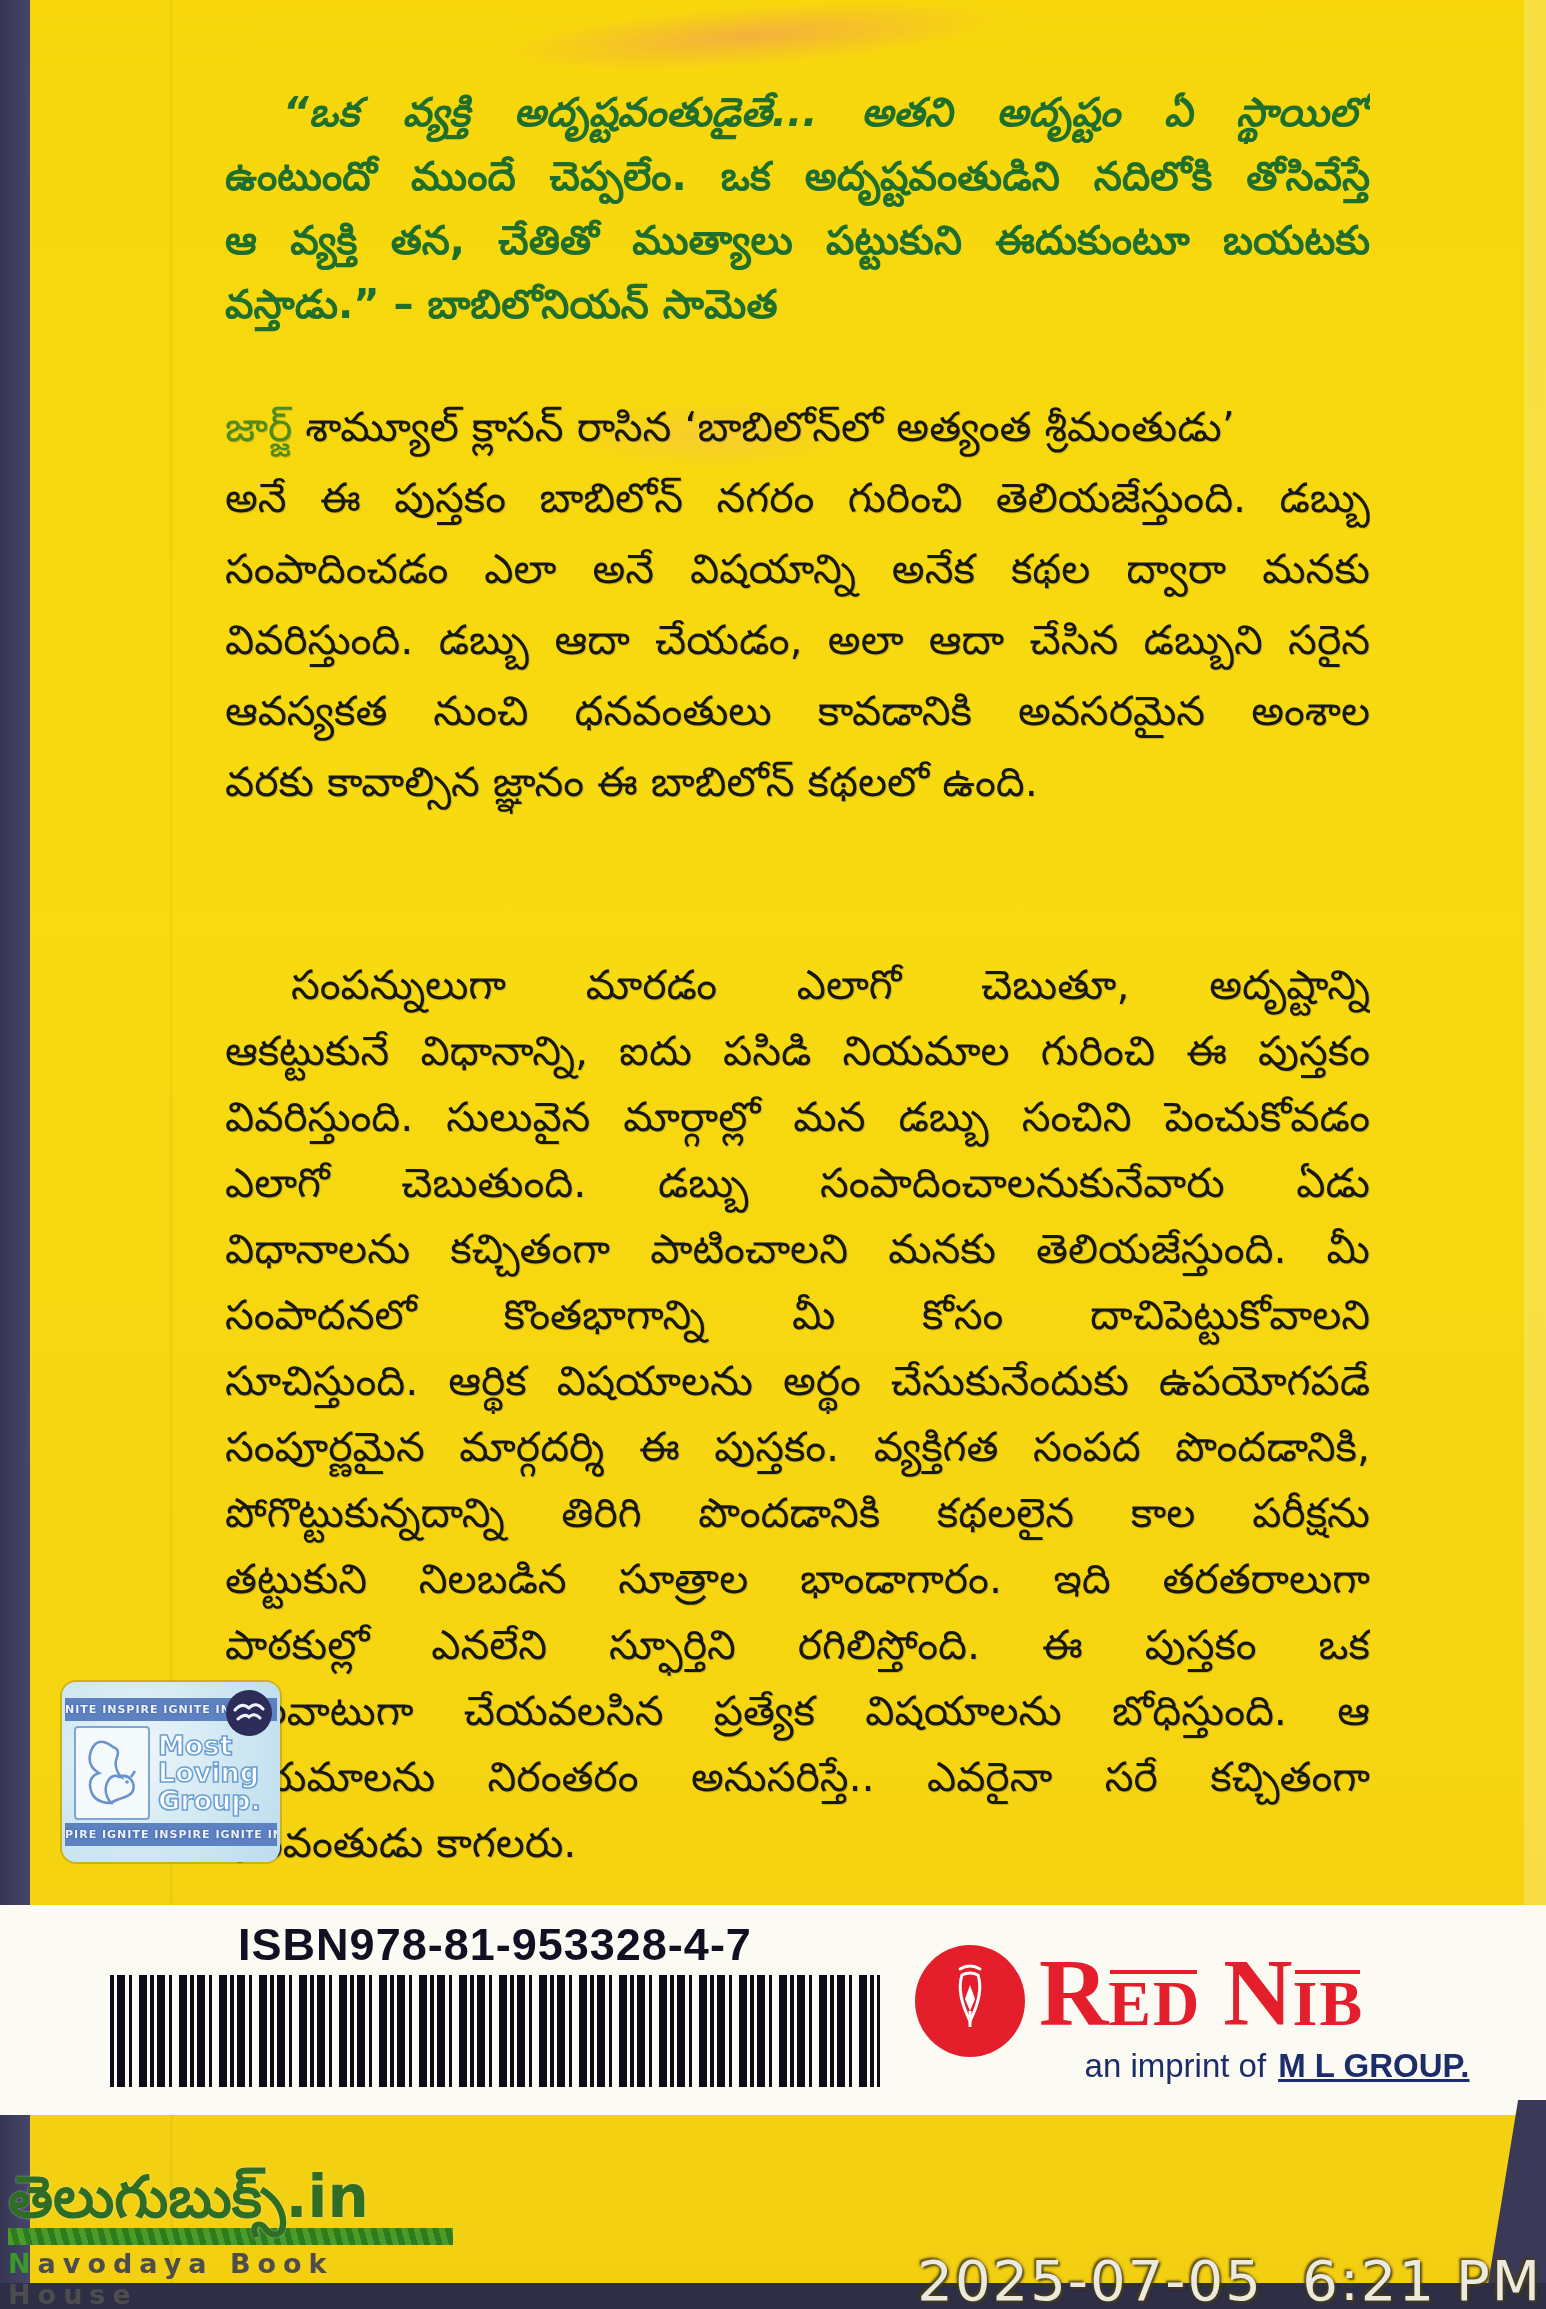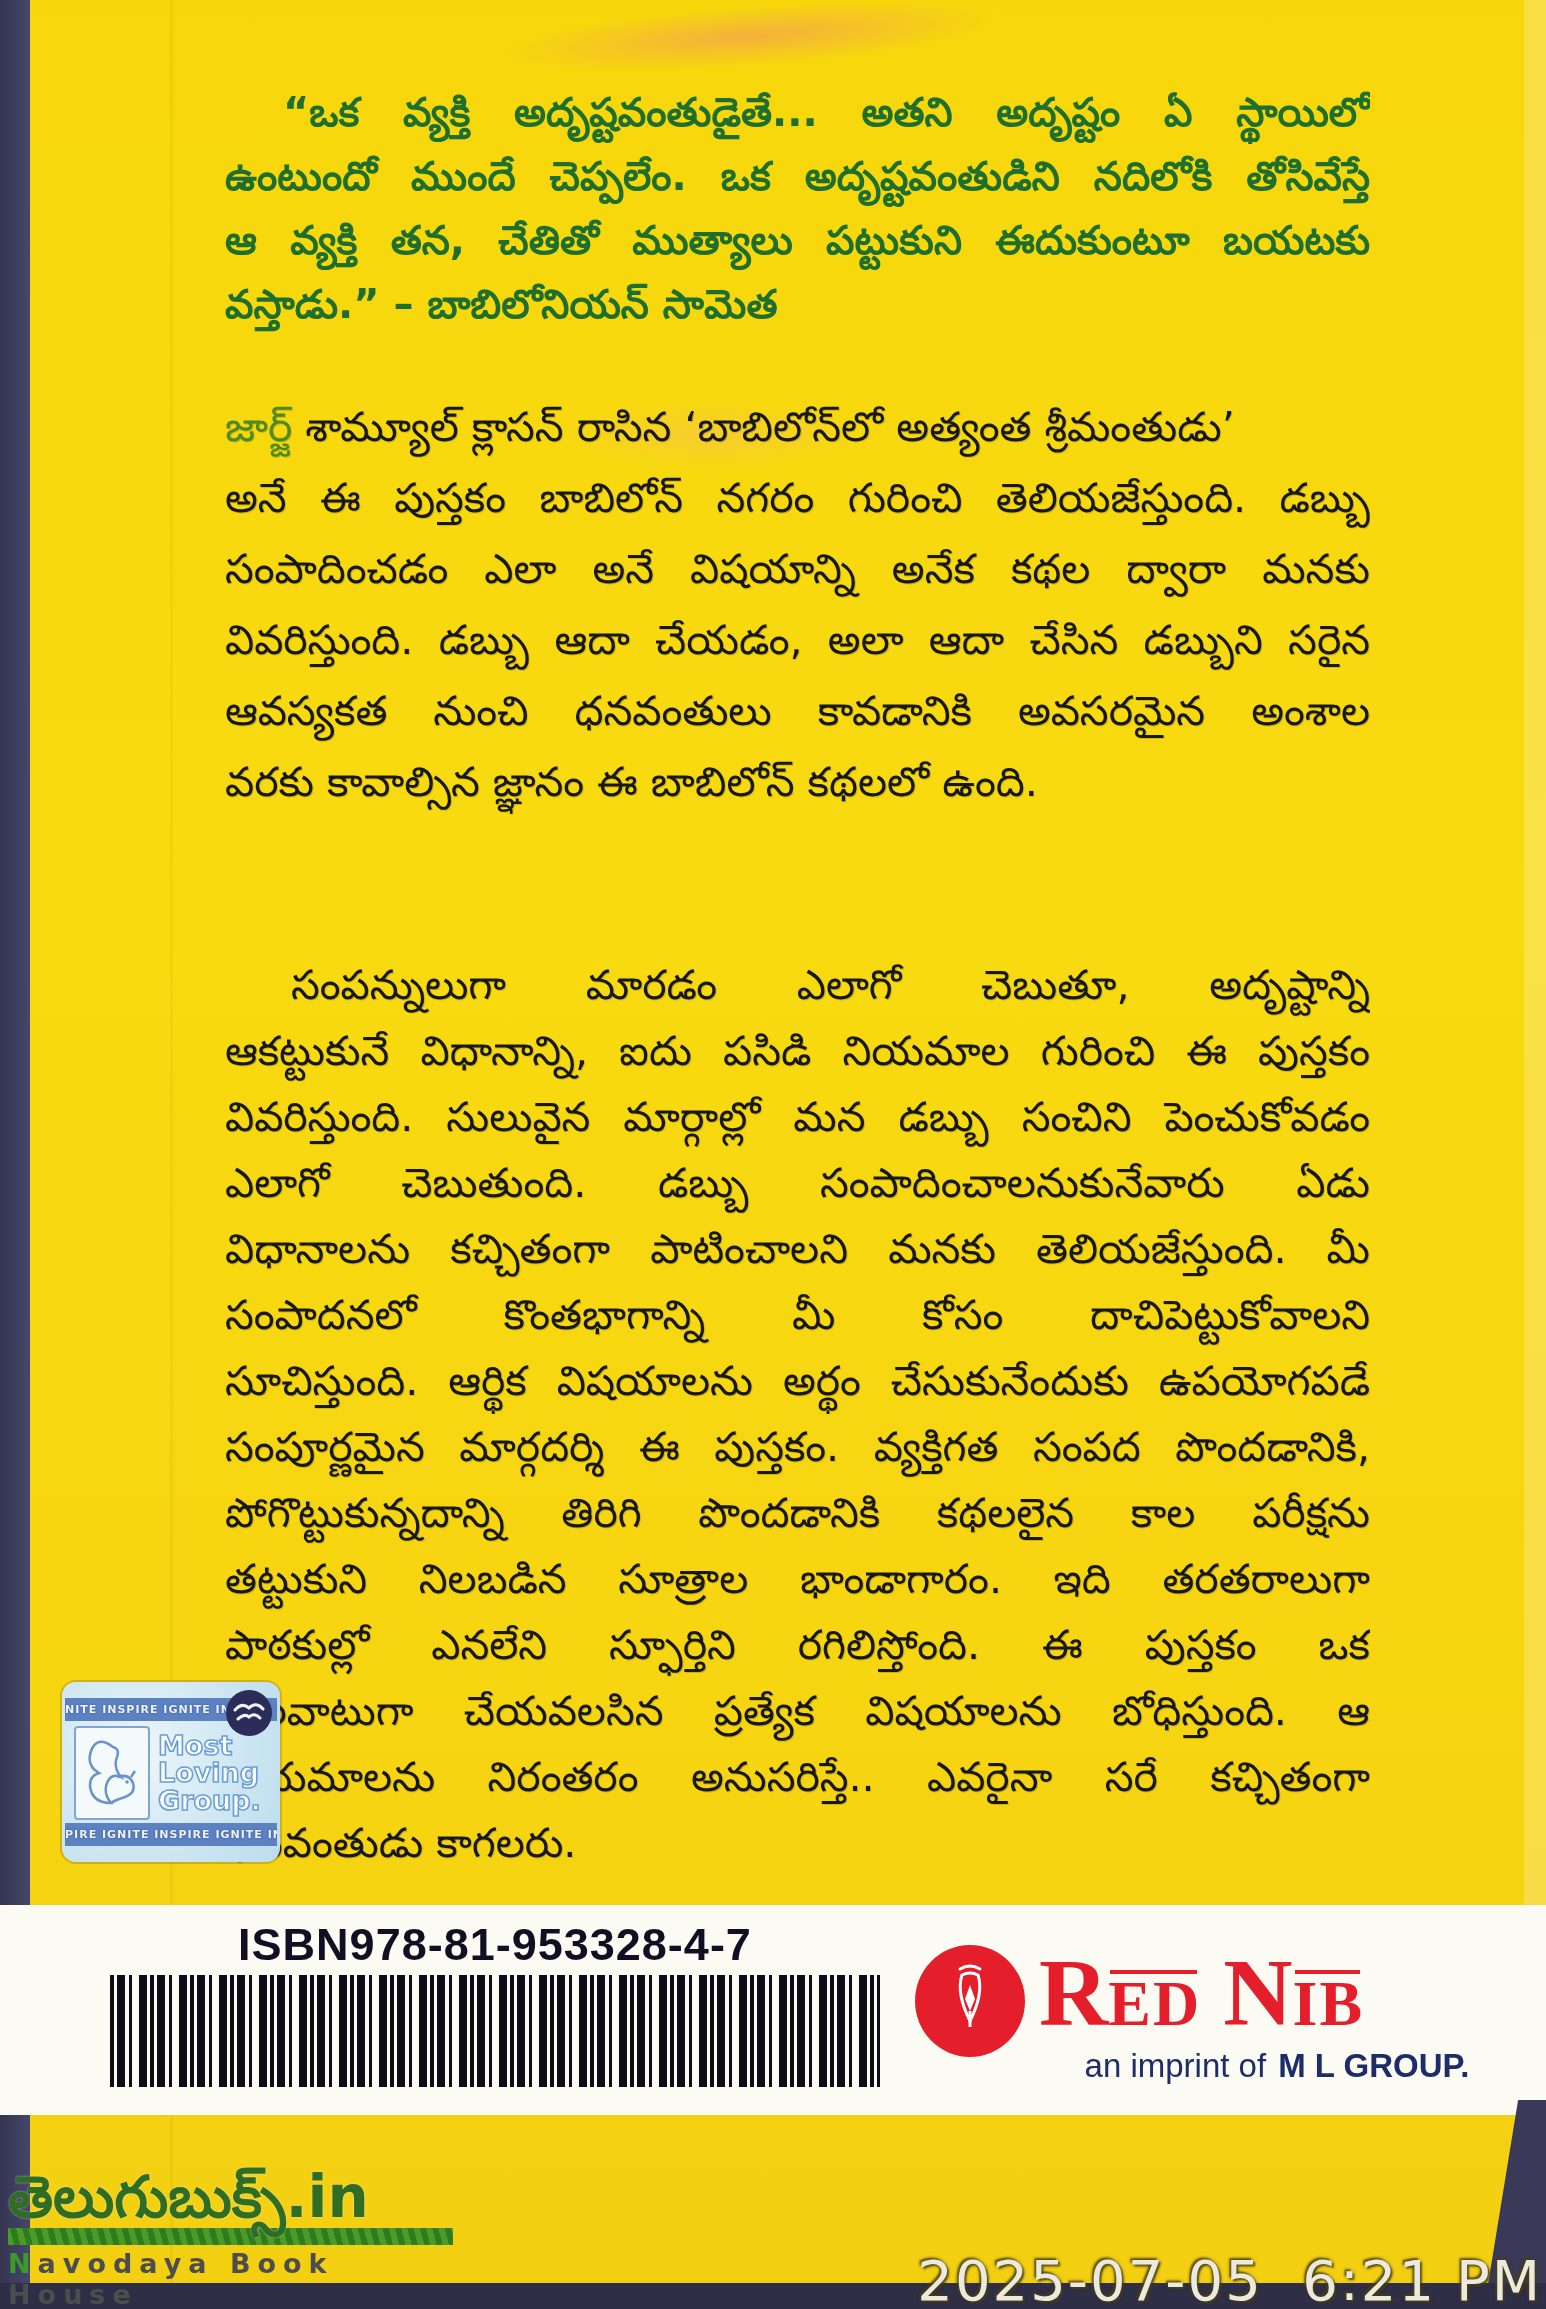--- a/index.html
+++ b/index.html
@@ -21,21 +21,21 @@
 
   
   .quote{position:absolute;left:225px;top:80px;width:1145px;color:#1e6f2e;
          font-size:40px;line-height:64px;font-weight:bold;}
   .para{position:absolute;left:225px;width:1145px;color:#171714;font-size:41px;
         text-shadow:1px 1px 0 rgba(90,80,20,.25);}
   .para1{top:392px;line-height:71px;}
   .para2{top:952px;line-height:66px;}
   .tl{text-align:justify;text-align-last:justify;white-space:nowrap;overflow:hidden;}
   .quote .tl:last-child,.para .tl:last-child{text-align-last:left;}
-  .quote .tl:first-child{text-indent:58px;}
+  .quote .tl:first-child{text-indent:58px;font-style:italic;}
   .para2 .tl:first-child{text-indent:66px;}
   .lead{color:#4d8a1f;}
 
   
   .sticker{position:absolute;left:62px;top:1682px;width:218px;height:180px;border-radius:14px;
            background:radial-gradient(circle at 35% 40%,#eef7fa 0%,#cfe7f2 55%,#bcdcee 100%);
            box-shadow:0 0 0 2px rgba(90,70,40,.25);}
   .sticker-banner{position:absolute;left:3px;right:3px;height:23px;background:#5d82c2;
            color:#eef4ff;font-size:11px;font-weight:bold;letter-spacing:1px;line-height:23px;
            white-space:nowrap;overflow:hidden;text-shadow:0 0 2px #2c4a8a;}
@@ -64,21 +64,21 @@
   .nib-oval{width:110px;height:112px;border-radius:50%;background:#e41e2b;flex:none;
            display:flex;align-items:center;justify-content:center;}
   .pub-text{flex:1;}
   .pub-name{font-family:"Liberation Serif",serif;color:#e41e2b;white-space:nowrap;line-height:1;}
   .pub-name .big{font-size:96px;font-weight:bold;}
   .pub-name .small{font-size:64px;font-weight:bold;position:relative;letter-spacing:2px;}
   .pub-name .small::after{content:"";position:absolute;left:2px;right:4px;top:2px;height:4px;background:#e41e2b;}
   .pub-name .gap{display:inline-block;width:22px;}
   .pub-tagline{margin-top:6px;text-align:center;font-family:"Liberation Sans",sans-serif;
            font-size:33px;color:#1d2d69;}
-  .pub-tagline b{margin-left:12px;}
+  .pub-tagline b{margin-left:12px;text-decoration:underline;}
 
   
   .watermark{position:absolute;left:8px;top:2168px;width:470px;z-index:3;}
   .wm-site{font-size:58px;font-weight:bold;color:#2f6d24;line-height:1.0;
            text-shadow:0 0 2px rgba(255,255,255,.6);}
   .wm-grass{margin-top:2px;height:17px;width:445px;
            background:repeating-linear-gradient(75deg,#4c9a2a 0 6px,#2e7d1c 6px 12px);}
   .wm-store{margin-top:3px;font-size:27px;font-weight:bold;letter-spacing:7px;color:#4d4d4d;}
   .wm-store::first-letter{color:#3c9a2a;}
 

